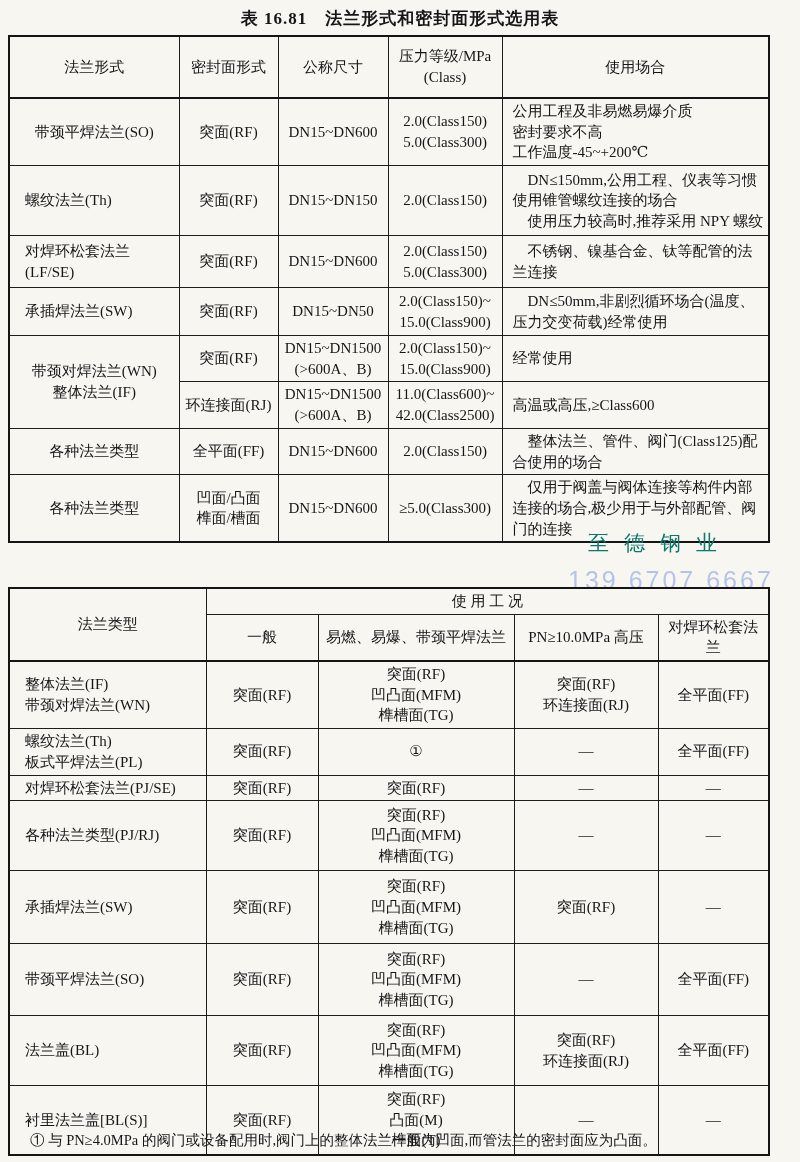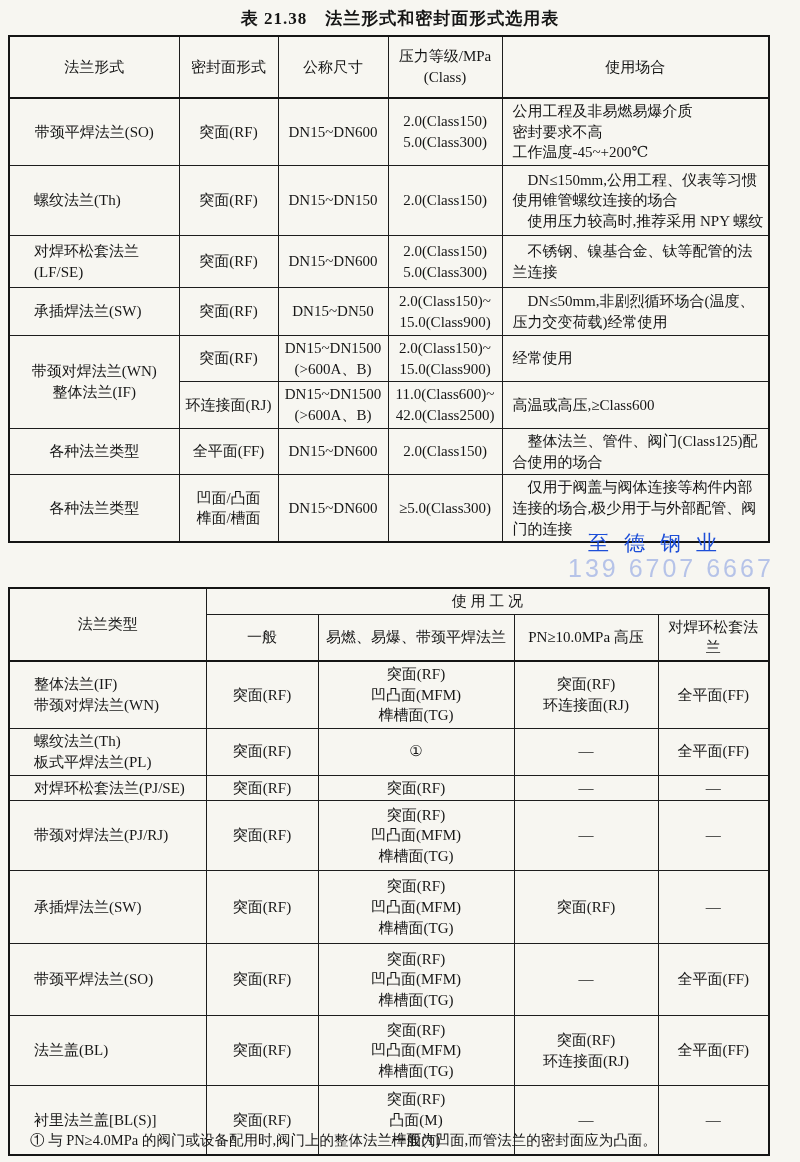--- a/index.html
+++ b/index.html
@@ -23,37 +23,37 @@
   }
   #table1{top:35px;}
   #table2{top:587px;}
   .tbl td,.tbl th{
     border:1px solid #1d1d1d;
     font-size:15px;line-height:1.38;font-weight:normal;
     padding:2px 4px;text-align:center;vertical-align:middle;
     white-space:pre-line;overflow:hidden;
   }
   .tbl tr.hdr td{border-bottom:2px solid #151515;}
-  .tbl td.l{text-align:left;padding-left:24px;}
+  .tbl td.l{text-align:left;padding-left:15px;}
   .tbl td.use{text-align:left;padding-left:10px;}
   .note{
     position:absolute;left:30px;font-size:14.5px;white-space:pre-line;
   }
   #note1{top:519px;}
   #note2{top:1131px;}
   .wm{position:absolute;font-family:"Liberation Sans","DejaVu Sans",sans-serif;}
   #wm-line1{left:588px;top:529px;font-size:21px;letter-spacing:15px;}
-  #wm-line2{left:568px;top:554px;font-size:25px;letter-spacing:3px;}
+  #wm-line2{left:568px;top:566px;font-size:25px;letter-spacing:3px;}
 </style>
 </head>
 <body>
 
 <div class="page">
 
-  <div class="t-title" id="title1">表 21.38　法兰形式和密封面形式选用表</div>
+  <div class="t-title" id="title1">表 16.81　法兰形式和密封面形式选用表</div>
 
   <table class="tbl" id="table1">
     <colgroup>
       <col style="width:170px">
         <col style="width:99px">
         <col style="width:110px">
         <col style="width:114px">
         <col style="width:267px">
     </colgroup>
     <tbody>
@@ -129,21 +129,21 @@
       <td>凹面/凸面
 榫面/槽面</td>
       <td>DN15~DN600</td>
       <td>≥5.0(Class300)</td>
       <td class="use">　仅用于阀盖与阀体连接等构件内部连接的场合,极少用于与外部配管、阀门的连接</td>
     </tr>
   </tbody>
     </table>
 
 
-  <div class="wm" id="wm-line1" style="color:#1d4ed8">至德钢业</div>
+  <div class="wm" id="wm-line1" style="color:#0f766e">至德钢业</div>
   <div class="wm" id="wm-line2" style="color:#b6c3e8">139 6707 6667</div>
 
 
   <table class="tbl" id="table2">
     <colgroup>
       <col style="width:197px">
         <col style="width:112px">
         <col style="width:196px">
         <col style="width:144px">
         <col style="width:111px">
@@ -179,21 +179,21 @@
       <td>全平面(FF)</td>
     </tr>
     <tr style="height:25px">
       <td class="l">对焊环松套法兰(PJ/SE)</td>
       <td>突面(RF)</td>
       <td>突面(RF)</td>
       <td>—</td>
       <td>—</td>
     </tr>
     <tr style="height:70px">
-      <td class="l">带颈对焊法兰(PJ/RJ)</td>
+      <td class="l">各种法兰类型(PJ/RJ)</td>
       <td>突面(RF)</td>
       <td>突面(RF)
 凹凸面(MFM)
 榫槽面(TG)</td>
       <td>—</td>
       <td>—</td>
     </tr>
     <tr style="height:73px">
       <td class="l">承插焊法兰(SW)</td>
       <td>突面(RF)</td>

